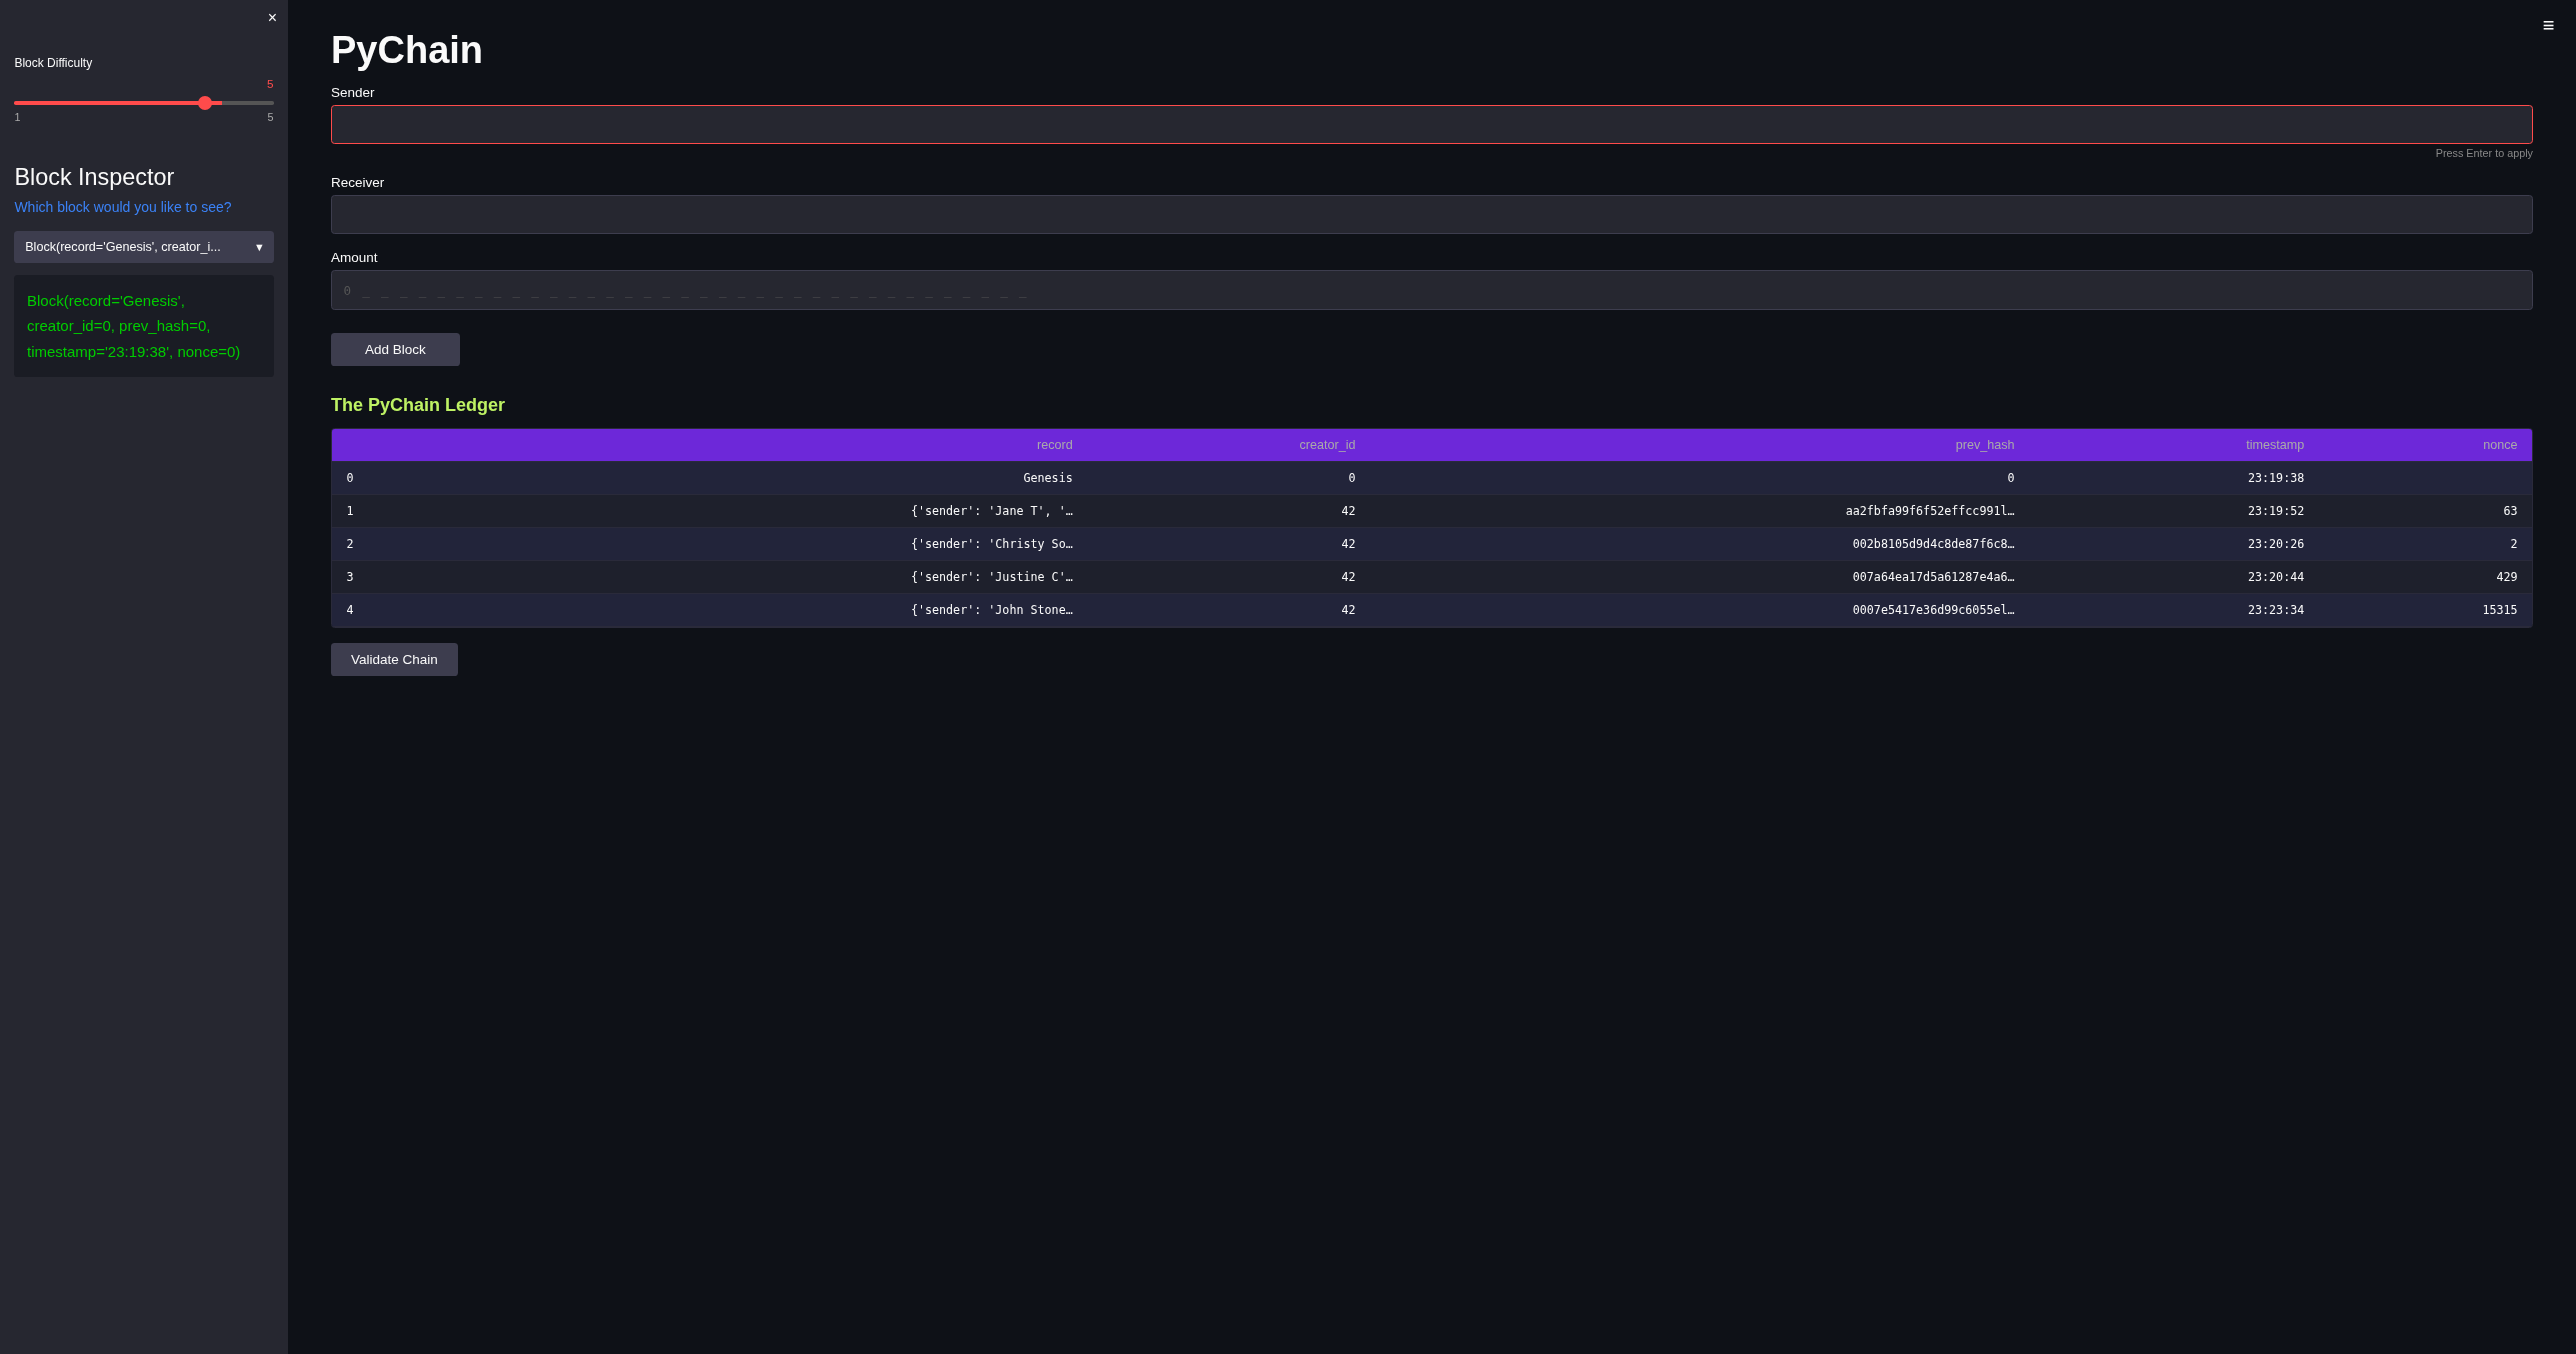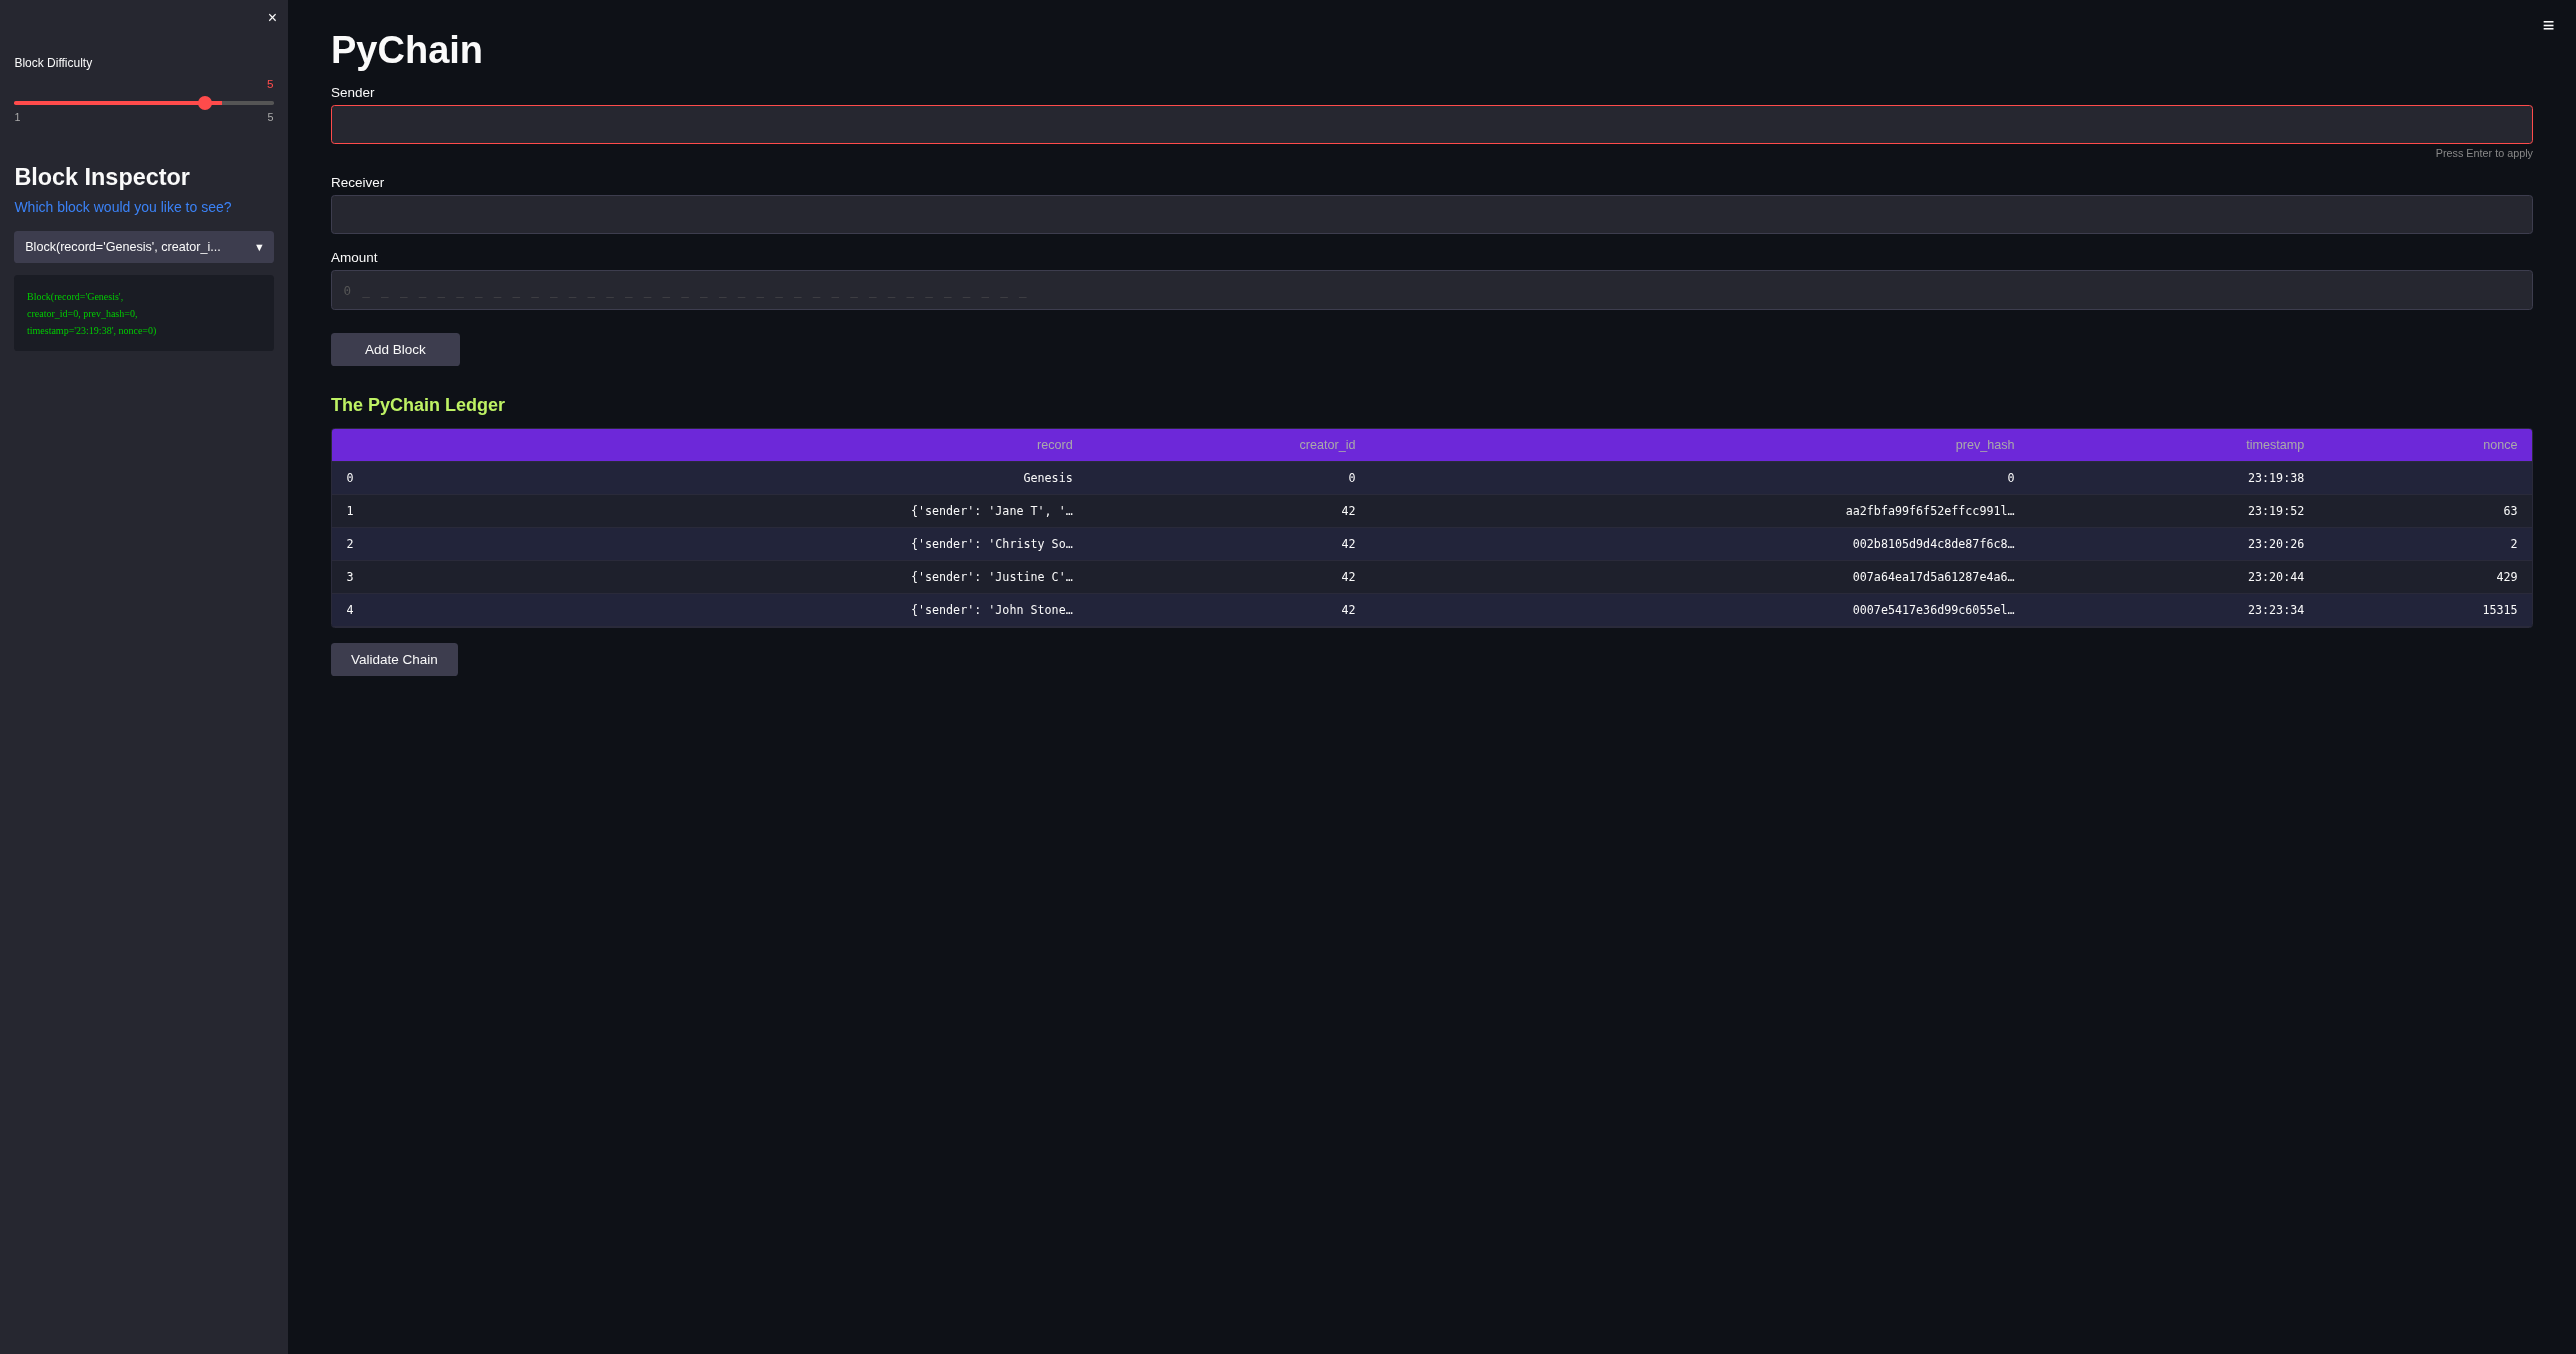--- a/index.html
+++ b/index.html
@@ -79,21 +79,21 @@
     .slider-minmax {
       display: flex;
       justify-content: space-between;
       font-size: 10.8px;
       color: #aaa;
       margin-top: 1.8px;
     }
 
     .block-inspector-title {
       font-size: 23.4px;
-      font-weight: 700;
+      font-weight: 400;
       margin-top: 25px;
       margin-bottom: 7.2px;
       color: #fafafa;
     }
 
     .block-inspector-sub {
       font-size: 14px;
       color: #3b82f6;
       margin-bottom: 16px;
     }
@@ -125,22 +125,22 @@
       pointer-events: none;
       color: #fafafa;
       font-size: 10.8px;
     }
 
     .code-block {
       background-color: #1a1c24;
       border-radius: 3.6px;
       padding: 12.6px;
       margin-top: 12.6px;
-      font-family: Liberation Serif, serif;
-      font-size: 10px;
+      font-family: Liberation Sans, sans-serif;
+      font-size: 15px;
       line-height: 1.7;
       color: #00cc00;
     }
 
     
     #main {
       flex: 1;
       padding: 29px 43px;
       overflow-y: auto;
     }

